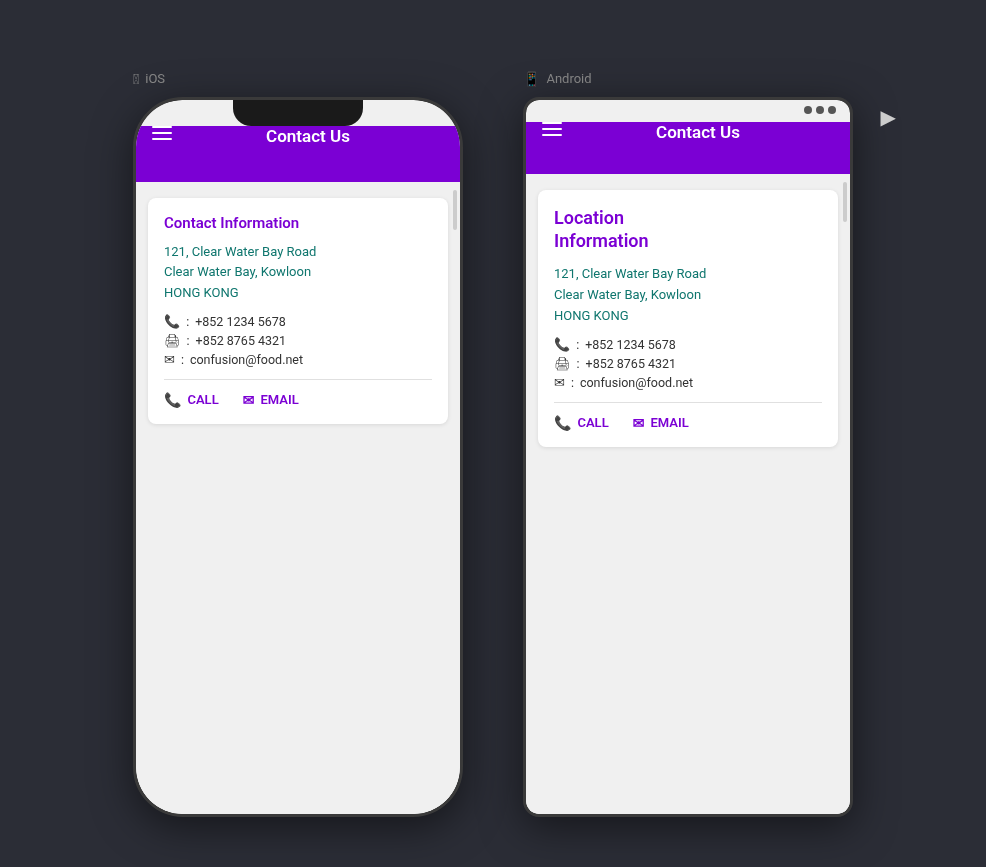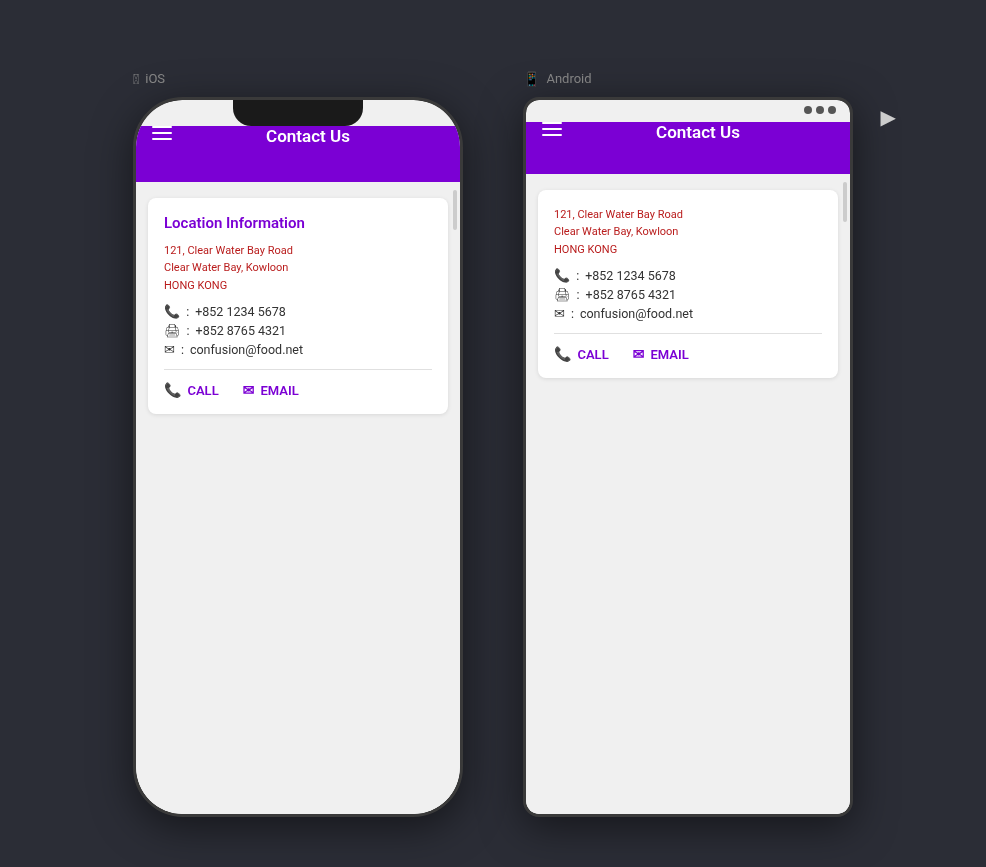--- a/index.html
+++ b/index.html
@@ -207,22 +207,22 @@
       margin-bottom: 10px;
     }
 
     .android-card .card-title {
       font-size: 18px;
       line-height: 1.3;
       margin-bottom: 12px;
     }
 
     .address-block {
-      font-size: 11px;
-      color: #b91c1c;
+      font-size: 13px;
+      color: #0f766e;
       line-height: 1.6;
       margin-bottom: 10px;
     }
 
     .contact-row {
       display: flex;
       align-items: center;
       gap: 6px;
       font-size: 12.5px;
       color: #333;
@@ -279,21 +279,21 @@
               <span></span>
               <span></span>
           </div>
           <div class="header-title">Contact Us</div>
         </div>
 
         <div class="scroll-area">
           <div class="scrollbar"></div>
           <div class="scroll-content">
             <div class="card">
-              <div class="card-title">Location Information</div>
+              <div class="card-title">Contact Information</div>
               <div class="address-block">
                 <span>121, Clear Water Bay Road</span><br>
                 <span>Clear Water Bay, Kowloon</span><br>
                 <span>HONG KONG</span>
               </div>
               <div class="contact-row">
                 <span class="c-icon">📞</span>
                 <span>: </span>
                   <span>+852 1234 5678</span>
               </div>
@@ -346,20 +346,24 @@
               <span></span>
               <span></span>
           </div>
           <div class="header-title">Contact Us</div>
         </div>
 
         <div class="scroll-area">
           <div class="scrollbar"></div>
           <div class="scroll-content">
             <div class="card android-card">
+              <div class="card-title">
+                <span>Location</span><br>
+                <span>Information</span>
+              </div>
               <div class="address-block">
                 <span>121, Clear Water Bay Road</span><br>
                 <span>Clear Water Bay, Kowloon</span><br>
                 <span>HONG KONG</span>
               </div>
               <div class="contact-row">
                 <span class="c-icon">📞</span>
                 <span>: </span>
                   <span>+852 1234 5678</span>
               </div>

